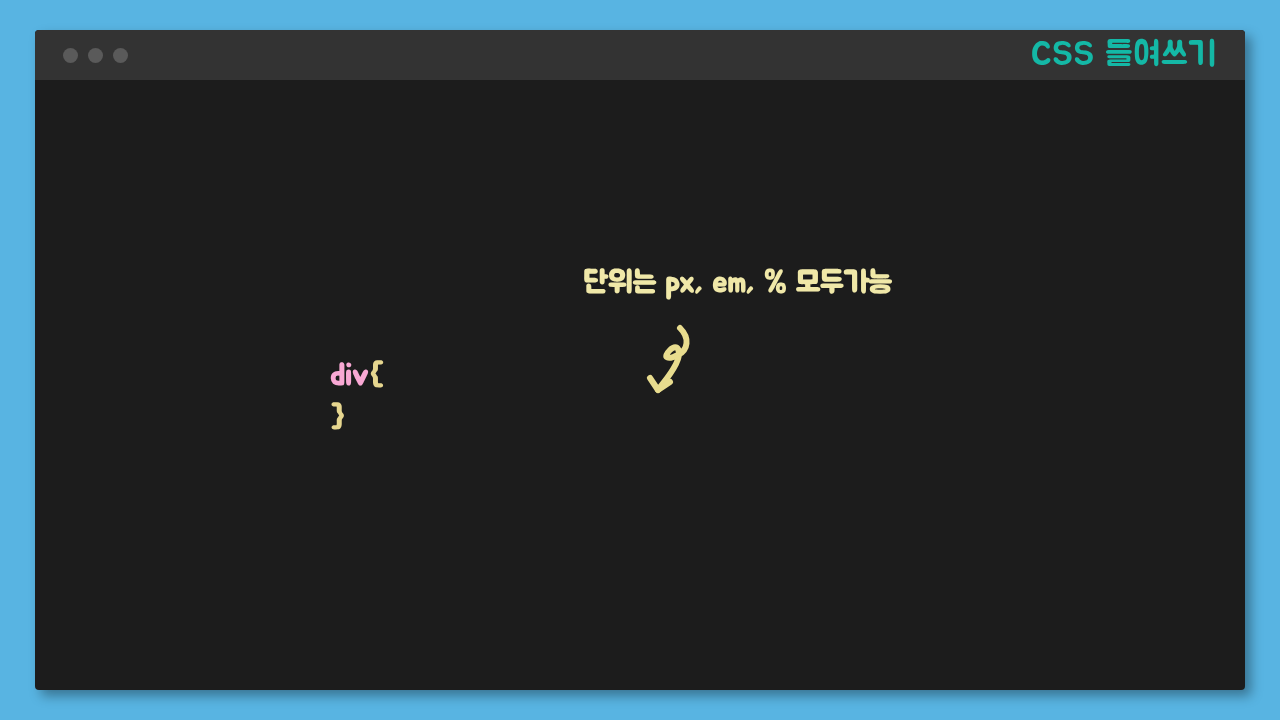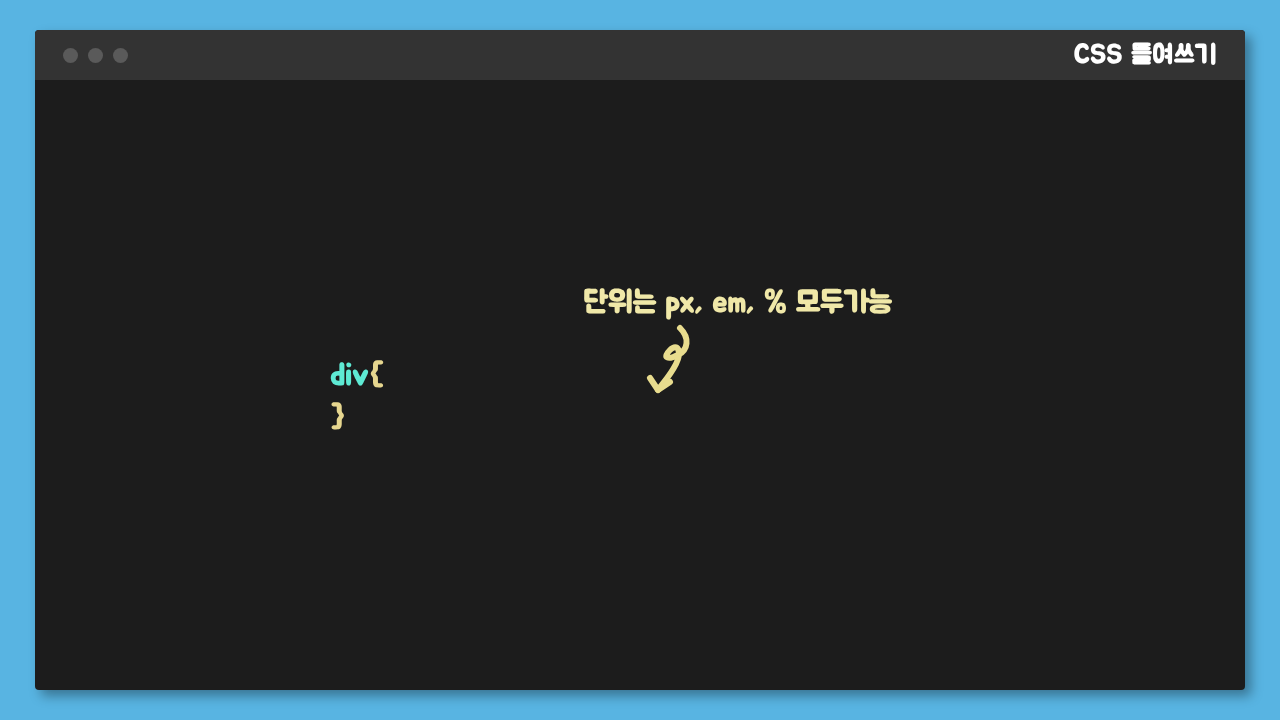--- a/index.html
+++ b/index.html
@@ -33,54 +33,54 @@
       display: flex;
       gap: 10px;
     }
     .dot {
       width: 15px;
       height: 15px;
       border-radius: 50%;
       background: #5a5a5a;
     }
     .title {
-      color: #ffffff;
-      font-size: 26px;
-      font-weight: bold;
+      color: #14b8a6;
+      font-size: 34px;
+      font-weight: normal;
       letter-spacing: 0.5px;
     }
     .content {
       position: relative;
       width: 100%;
       height: calc(100% - 50px);
     }
     .annotation {
       position: absolute;
-      top: 204px;
+      top: 184px;
       left: 548px;
       color: #f0e8a8;
       font-size: 30px;
       font-weight: bold;
     }
     .arrow {
       position: absolute;
       top: 240px;
       left: 605px;
       width: 60px;
       height: 80px;
     }
     .code {
       position: absolute;
       top: 275px;
       left: 295px;
       font-size: 32px;
       font-weight: bold;
       line-height: 1.3;
     }
-    .selector { color: #5eead4; }
+    .selector { color: #f9a8d4; }
     .prop { color: #7dd1e8; }
     .colon { color: #f0f0d0; }
     .value { color: #f0f0d0; }
     .semi { color: #f0f0d0; }
     .brace { color: #e6d68f; }
     .line2 { padding-left: 18px; white-space: pre; }
   </style>
 </head>
 <body>
 

